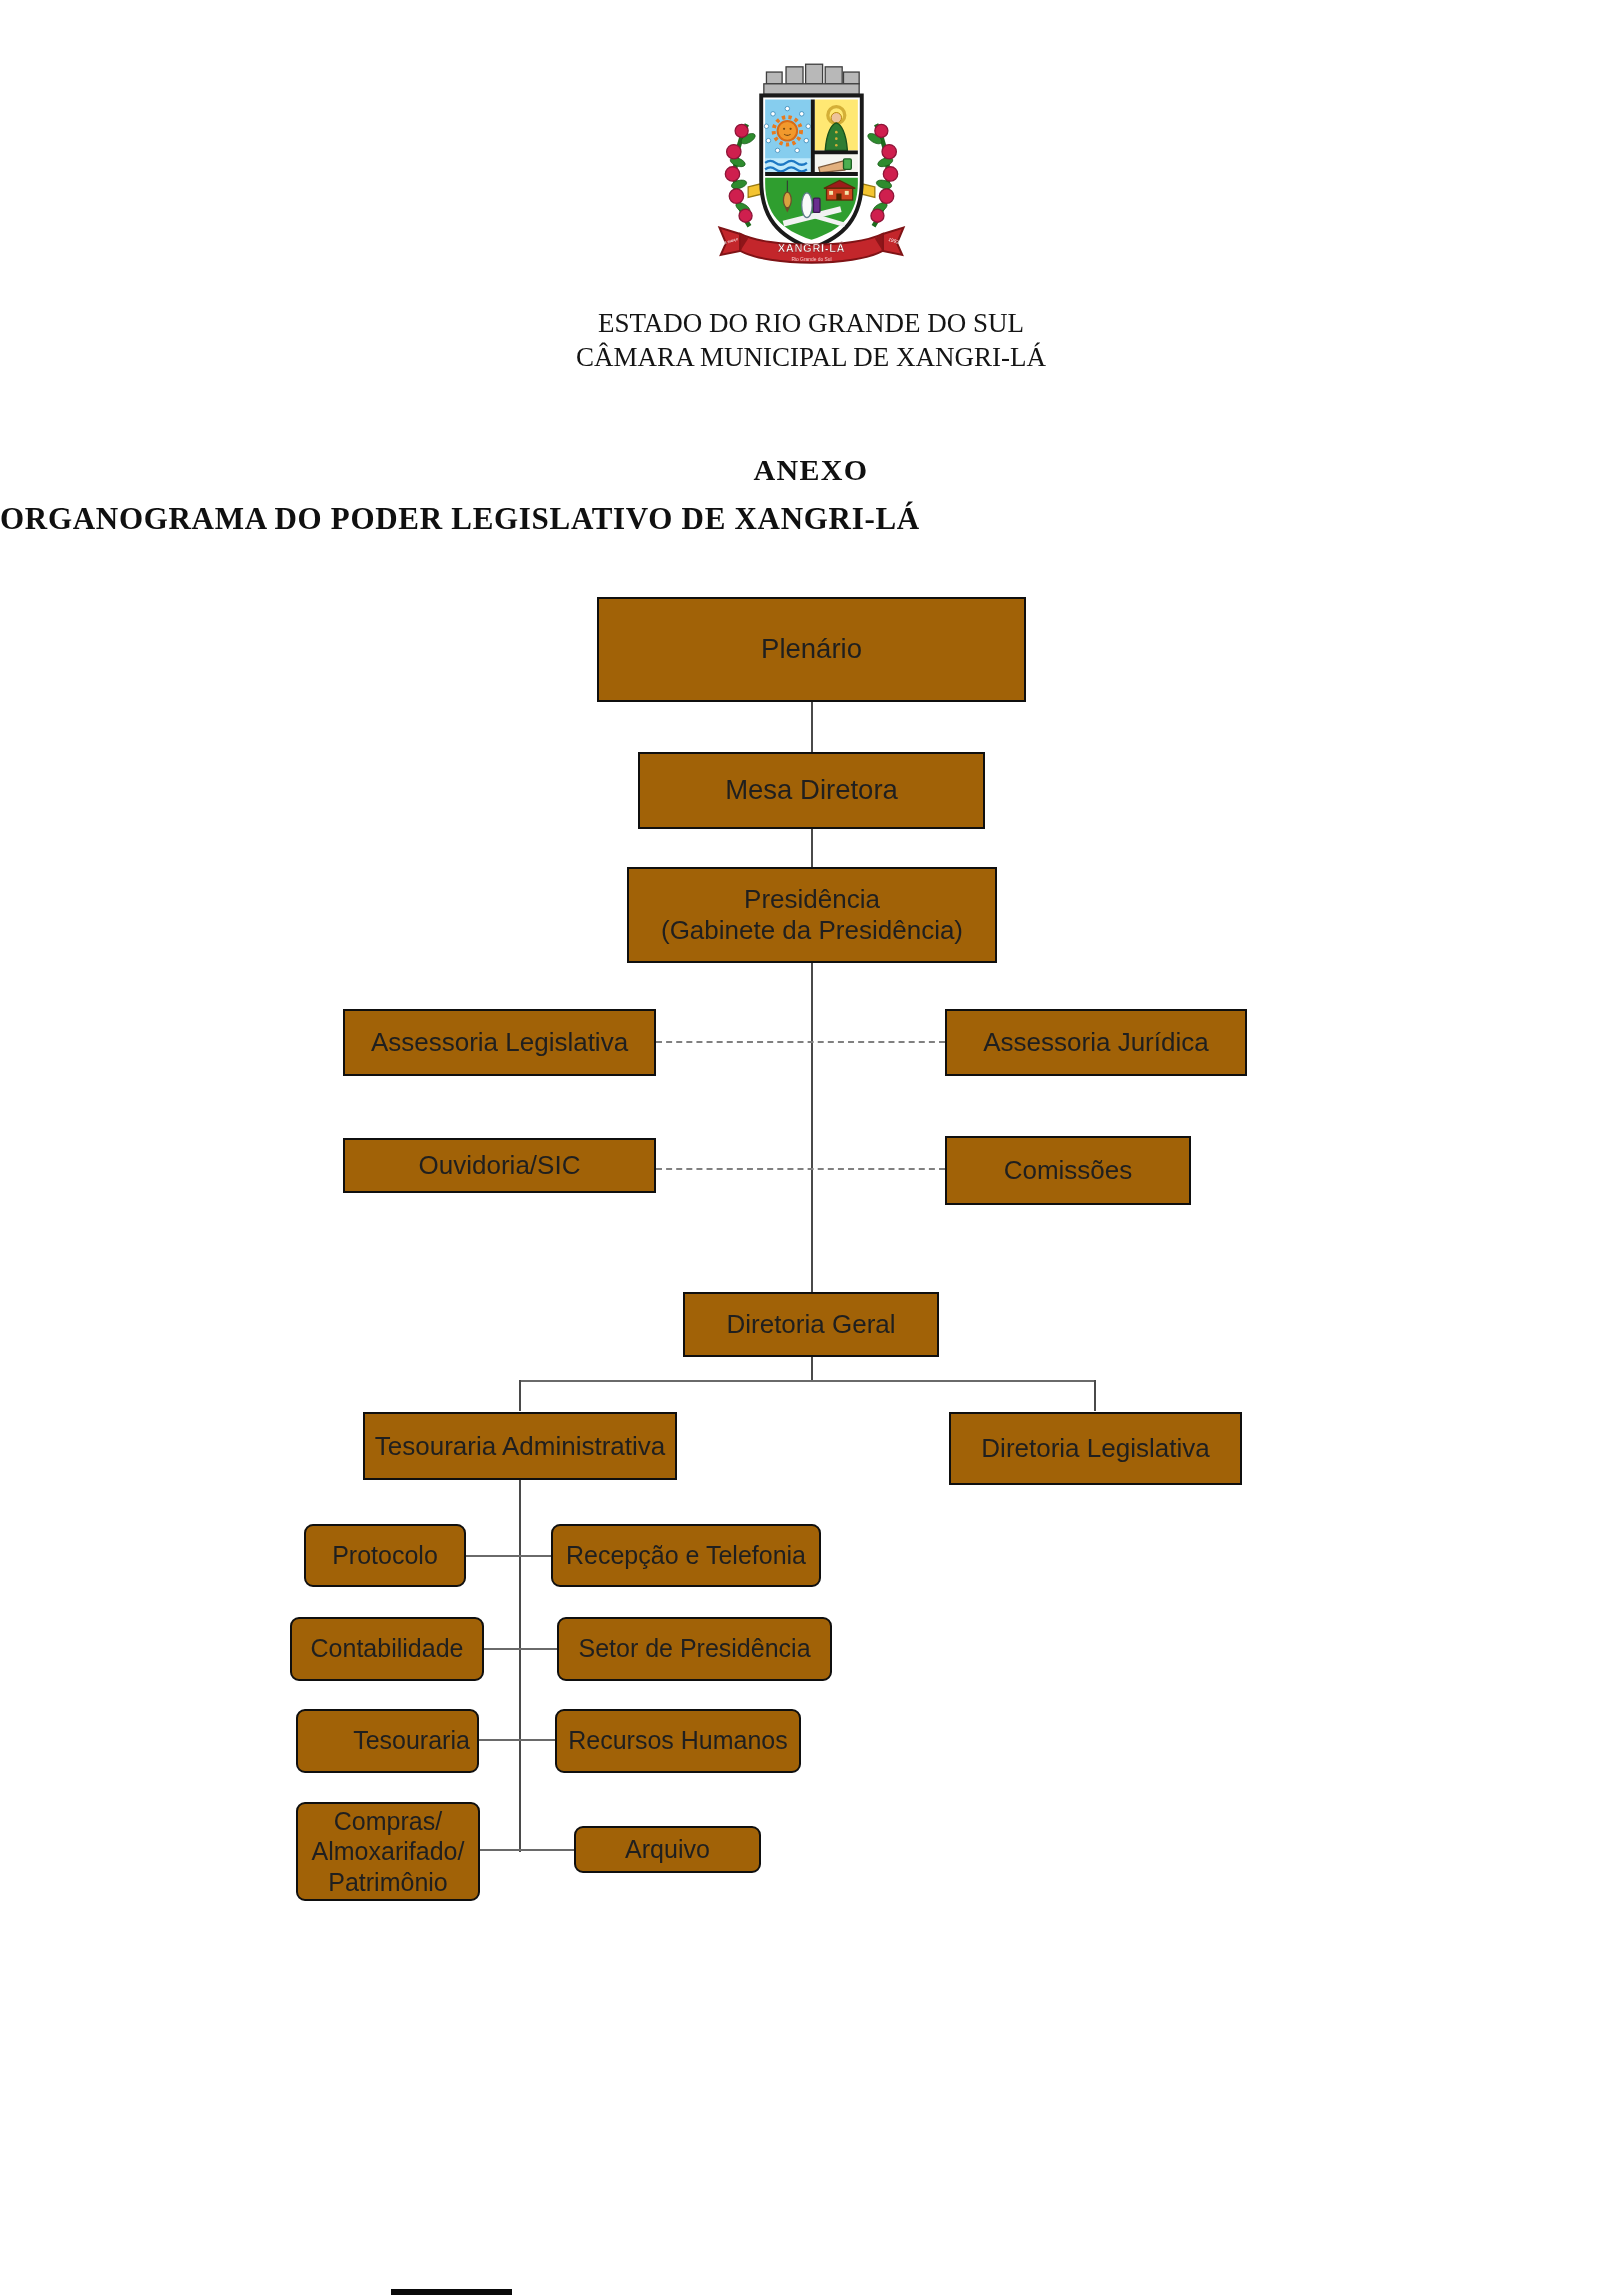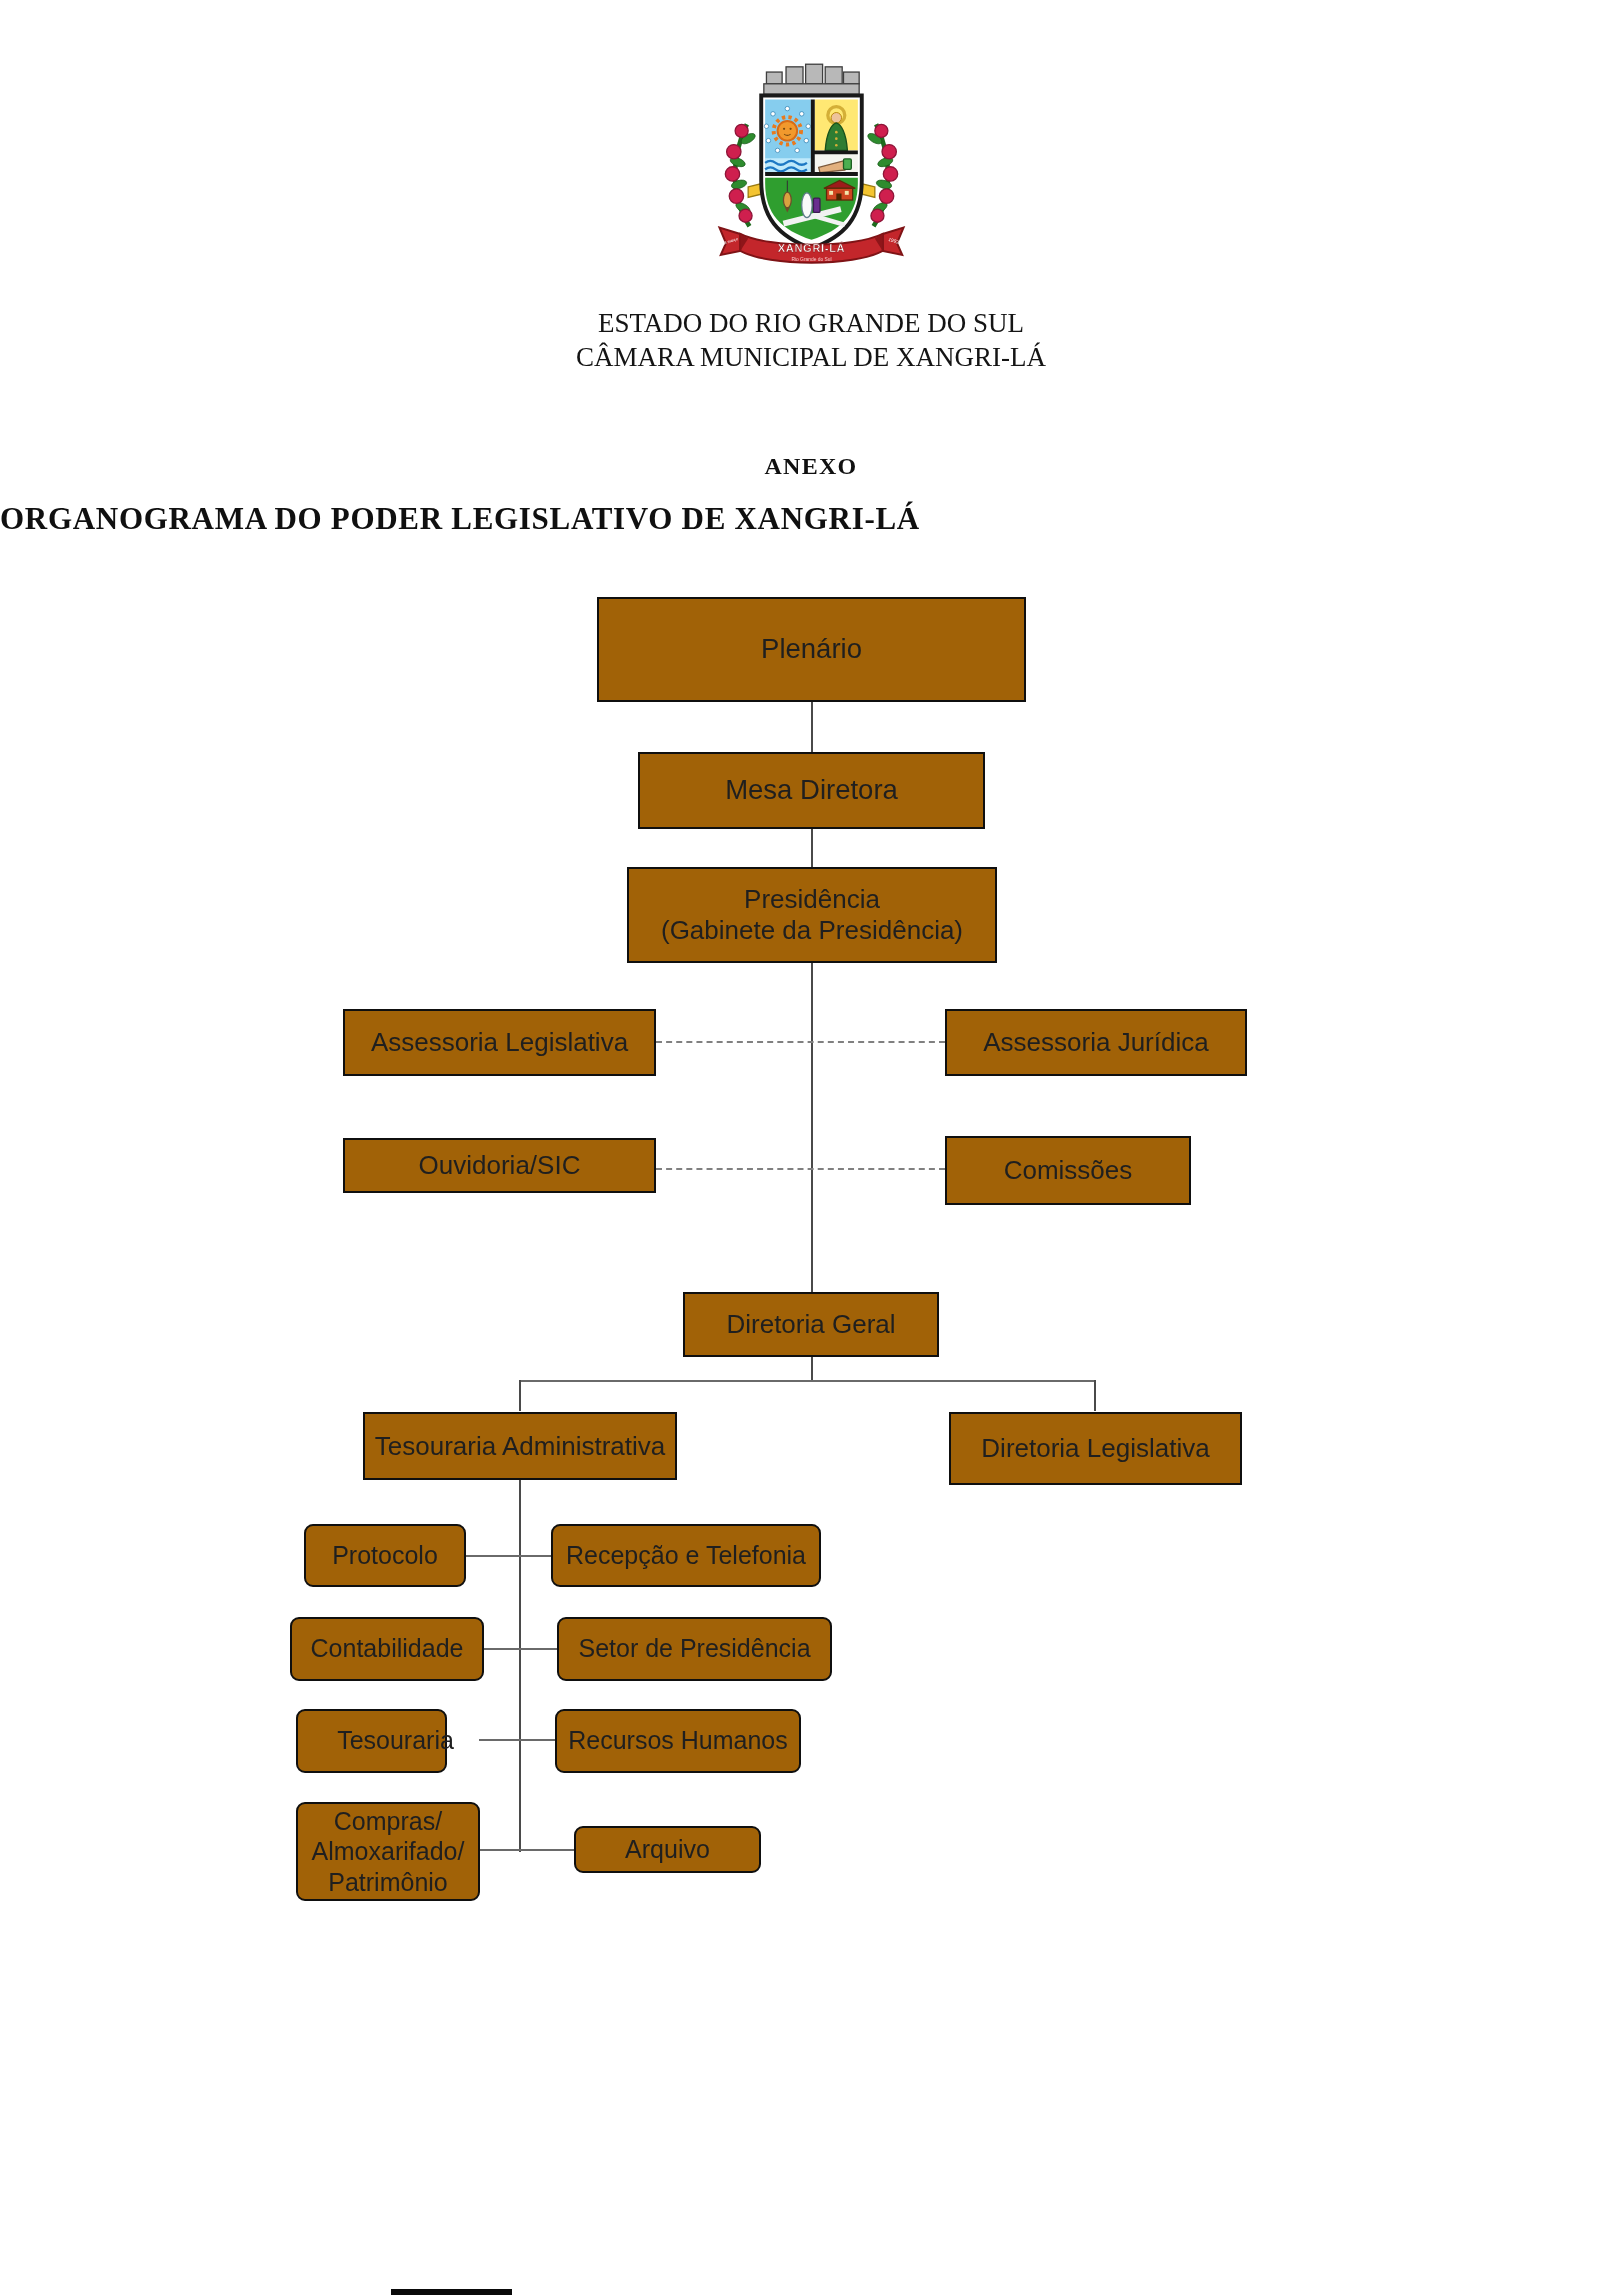--- a/index.html
+++ b/index.html
@@ -14,21 +14,21 @@
   .crest{position:absolute;left:710px;top:59px;width:203px;height:222px;}
   .letterhead{
     position:absolute;left:0;top:306px;width:1622px;
     text-align:center;
     font-family:"Liberation Serif",serif;
     font-size:27px;line-height:34px;color:#141414;
   }
   .annex{
     position:absolute;left:0;top:453px;width:1622px;
     text-align:center;font-family:"Liberation Serif",serif;
-    font-weight:bold;font-size:24px;color:#101010;letter-spacing:1.3px;
+    font-weight:bold;font-size:30px;color:#101010;letter-spacing:1.3px;
   }
   .doc-title{
     position:absolute;left:0;top:501px;width:1622px;
     text-align:left;font-family:"Liberation Serif",serif;
     font-weight:bold;font-size:31px;color:#101010;letter-spacing:0.7px;
   }
   
   .node{
     position:absolute;box-sizing:border-box;
     border:2px solid #0f0f0f;background:#a16207;
@@ -225,21 +225,21 @@
   </div>
 
   <div class="node f36" style="left:290px;top:1617px;width:194px;height:64px;">
     <span>Contabilidade</span>
   </div>
 
   <div class="node f36" style="left:557px;top:1617px;width:275px;height:64px;">
     <span>Setor de Presidência</span>
   </div>
 
-  <div class="node f36" style="left:296px;top:1709px;width:151px;height:64px;padding-left:48px;">
+  <div class="node f36" style="left:296px;top:1709px;width:183px;height:64px;padding-left:48px;">
     <span>Tesouraria</span>
   </div>
 
   <div class="node f36" style="left:555px;top:1709px;width:246px;height:64px;">
     <span>Recursos Humanos</span>
   </div>
 
   <div class="node f36" style="left:296px;top:1802px;width:184px;height:99px;line-height:1.22;">
     <span>Compras/</span>
     <span>Almoxarifado/</span>

